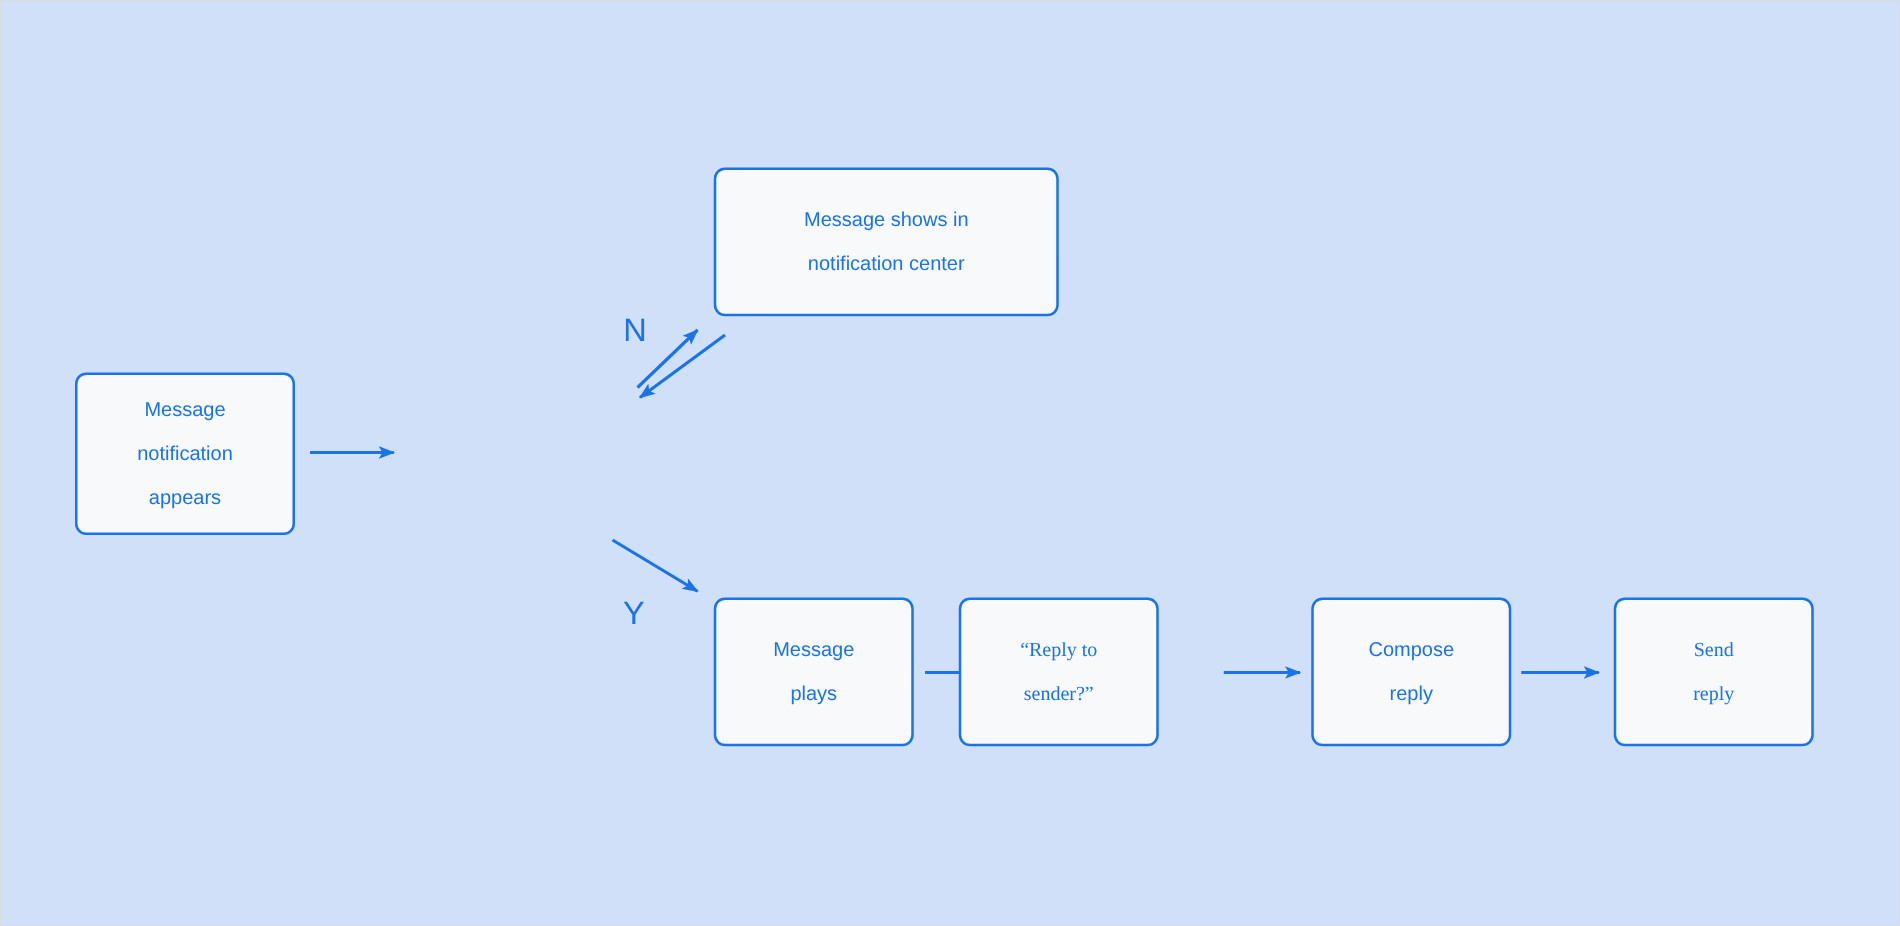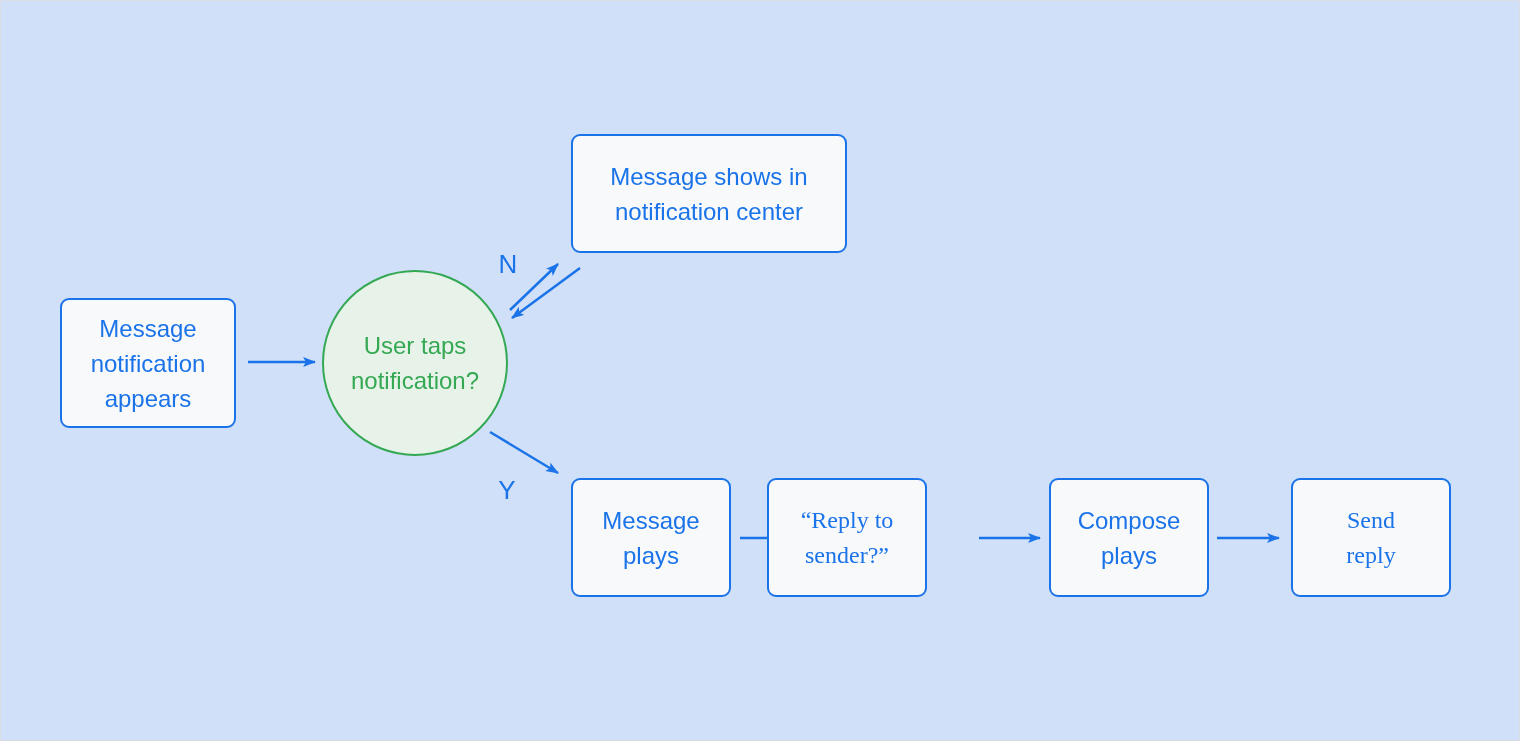--- a/index.html
+++ b/index.html
@@ -41,21 +41,21 @@
   .edges marker path{
     fill:var(--arrow);
   }
   .node{
     position:absolute;
     display:flex;
     align-items:center;
     justify-content:center;
     text-align:center;
     white-space:pre-line;
-    font-size:24px;
+    font-size:16px;
     line-height:35px;
   }
   .box{
     background:var(--box-fill);
     border:2px solid var(--box-border);
     border-radius:9px;
     color:var(--box-text);
   }
   .circle{
     background:var(--decision-fill);
@@ -99,43 +99,39 @@
     <line x1="978" y1="537" x2="1039" y2="537" marker-end="url(#ah)"></line>
     <line x1="1216" y1="537" x2="1278" y2="537" marker-end="url(#ah)"></line>
   </svg>
 
   <div class="node box" id="n-start">
     <span>Message
 notification
 appears</span>
   </div>
 
-  <div class="node circle" id="n-decision">
-    <span>User taps
-notification?</span>
-  </div>
 
   <div class="node box" id="n-notifcenter">
     <span>Message shows in
 notification center</span>
   </div>
 
   <div class="node box" id="n-plays">
     <span>Message
 plays</span>
   </div>
 
   <div class="node box" id="n-replyq">
     <span>“Reply to
 sender?”</span>
   </div>
 
   <div class="node box" id="n-compose">
     <span>Compose
-plays</span>
+reply</span>
   </div>
 
   <div class="node box" id="n-send">
     <span>Send
 reply</span>
   </div>
 
   <div class="edge-label" id="lbl-n">N</div>
   <div class="edge-label" id="lbl-y">Y</div>
 

